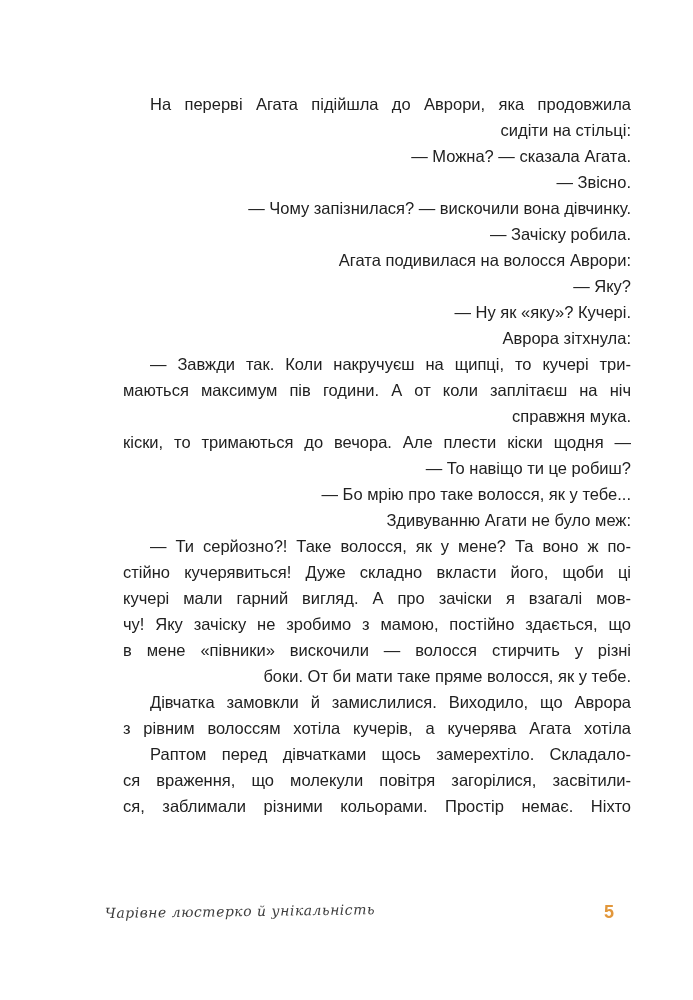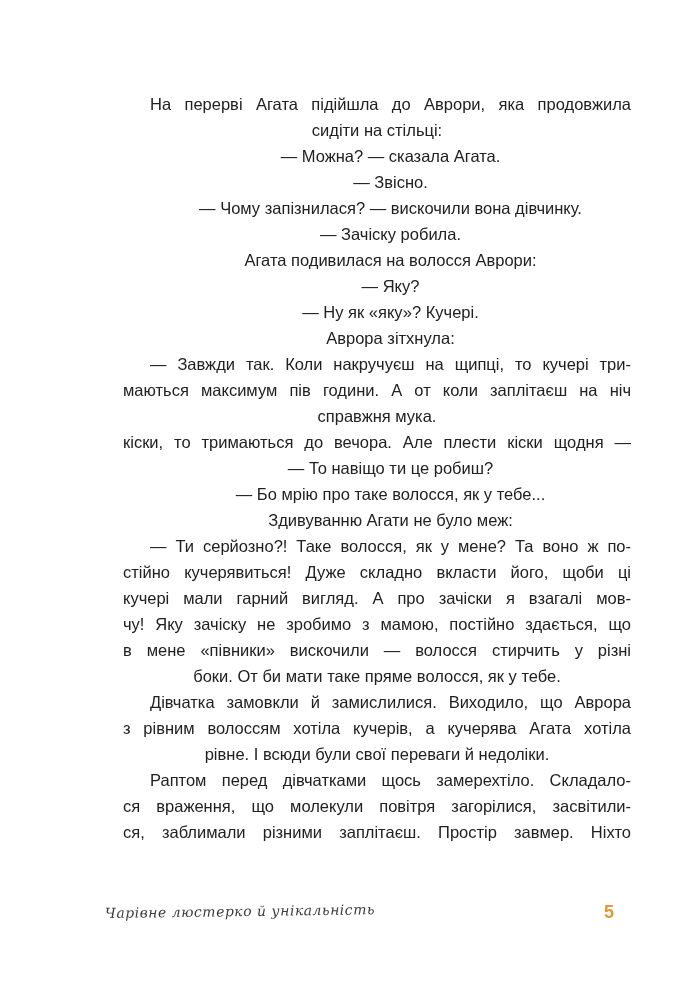--- a/index.html
+++ b/index.html
@@ -20,21 +20,21 @@
     position: absolute;
     left: 107px;
     top: 91px;
     width: 508px;
     margin-left: 16px;
   }
   .line {
     font-size: 16.5px;
     line-height: 26px;
     color: #212121;
-    text-align: center;
+    text-align: right;
   }
   .line.justify {
     text-align: justify;
     text-align-last: justify;
   }
   .line.first {
     text-indent: 27px;
   }
   .running-title {
     position: absolute;
@@ -82,20 +82,19 @@
       <div class="line first">— Бо мрію про таке волосся, як у тебе...</div>
       <div class="line first">Здивуванню Агати не було меж:</div>
       <div class="line first justify">— Ти серйозно?! Таке волосся, як у мене? Та воно ж по-</div>
       <div class="line justify">стійно кучерявиться! Дуже складно вкласти його, щоби ці</div>
       <div class="line justify">кучері мали гарний вигляд. А про зачіски я взагалі мов-</div>
       <div class="line justify">чу! Яку зачіску не зробимо з мамою, постійно здається, що</div>
       <div class="line justify">в мене «півники» вискочили — волосся стирчить у різні</div>
       <div class="line">боки. От би мати таке пряме волосся, як у тебе.</div>
       <div class="line first justify">Дівчатка замовкли й замислилися. Виходило, що Аврора</div>
       <div class="line justify">з рівним волоссям хотіла кучерів, а кучерява Агата хотіла</div>
-      <div class="line">рівне. І всюди були свої переваги й недоліки.</div>
       <div class="line first justify">Раптом перед дівчатками щось замерехтіло. Складало-</div>
       <div class="line justify">ся враження, що молекули повітря загорілися, засвітили-</div>
-      <div class="line justify">ся, заблимали різними заплітаєш. Простір завмер. Ніхто</div>
+      <div class="line justify">ся, заблимали різними кольорами. Простір немає. Ніхто</div>
     </main>
   <div class="running-title">Чарівне люстерко й унікальність</div>
   <div class="page-number" style="color: rgb(226, 151, 59);">5</div>
 </div>
 
 </body></html>

